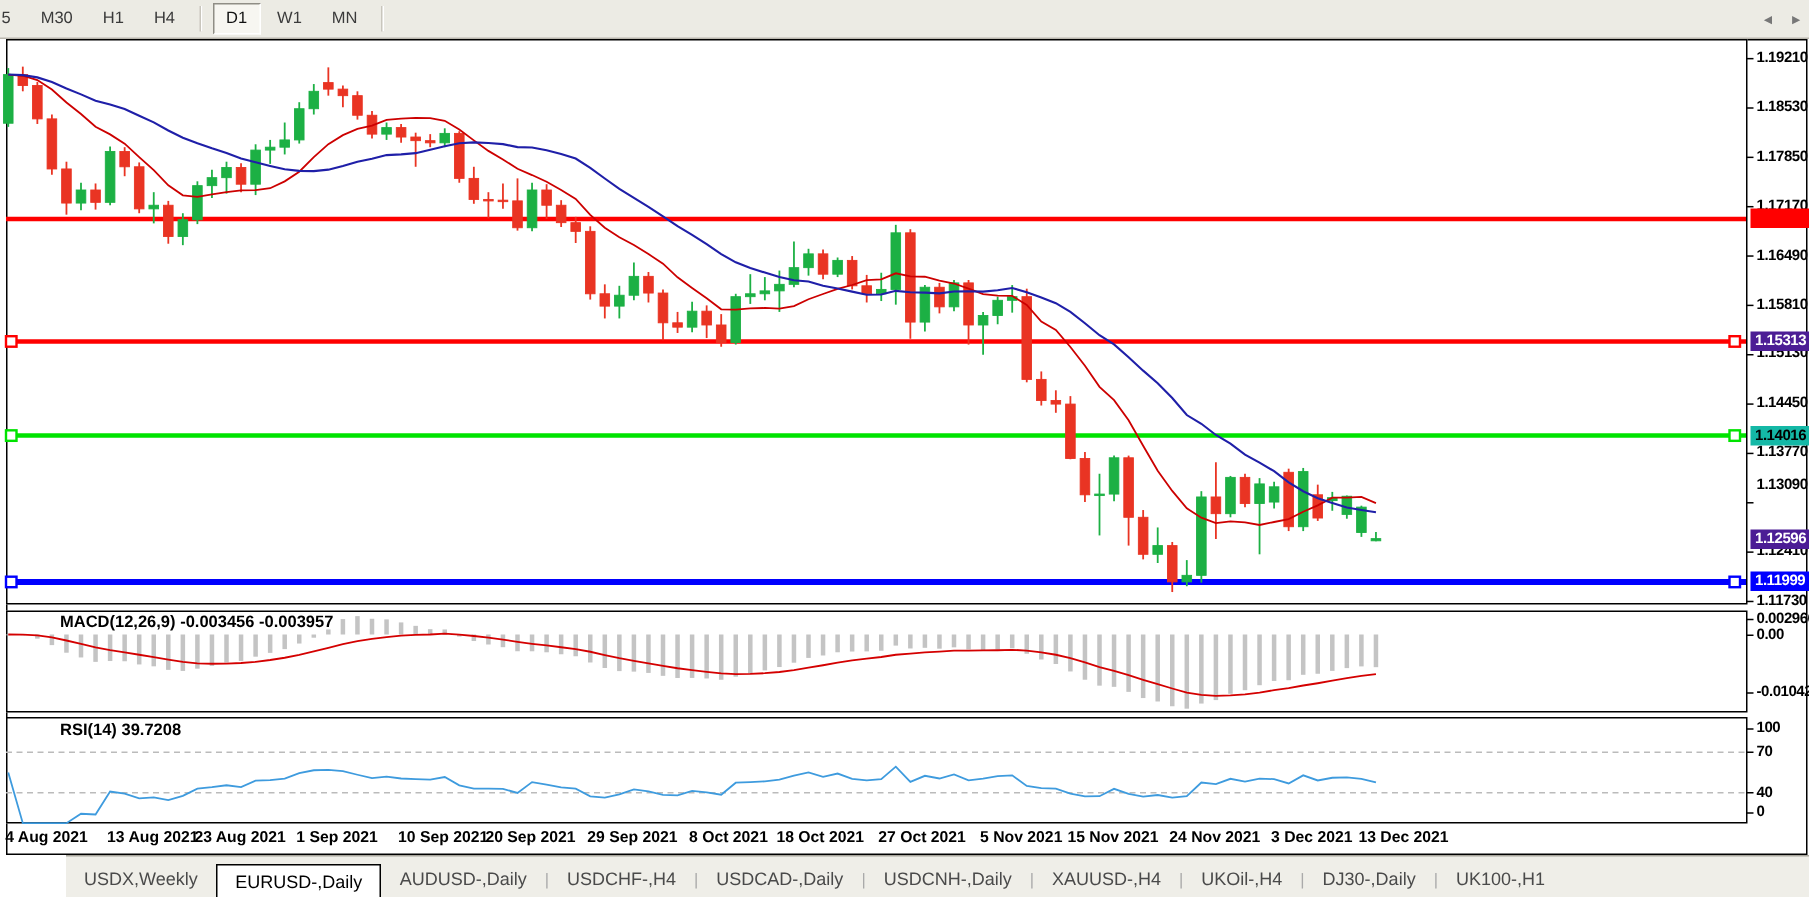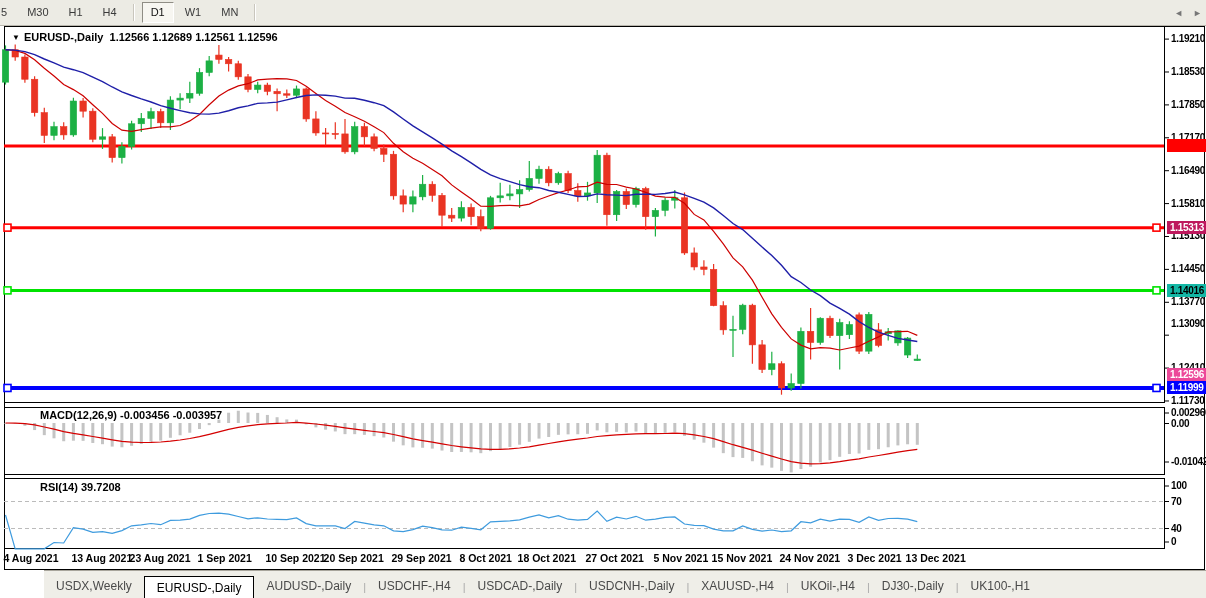--- a/index.html
+++ b/index.html
@@ -378,21 +378,20 @@
       <line x1="1164" y1="400.9823999999999" x2="1169" y2="400.9823999999999" stroke="#000" stroke-width="1"></line>
       <line x1="1164" y1="413" x2="1169" y2="413" stroke="#000" stroke-width="1"></line>
       <line x1="1164" y1="423.5" x2="1169" y2="423.5" stroke="#000" stroke-width="1"></line>
       <line x1="1164" y1="462" x2="1169" y2="462" stroke="#000" stroke-width="1"></line>
       <line x1="1164" y1="486" x2="1169" y2="486" stroke="#000" stroke-width="1"></line>
       <line x1="1164" y1="501.5" x2="1169" y2="501.5" stroke="#000" stroke-width="1"></line>
       <line x1="1164" y1="528.5" x2="1169" y2="528.5" stroke="#000" stroke-width="1"></line>
       <line x1="1164" y1="542" x2="1169" y2="542" stroke="#000" stroke-width="1"></line>
     </svg>
 
-  <div id="chart-title" class="ovl"><span class="dd">▼</span><span>EURUSD-,Daily</span>&nbsp;&nbsp;<span>1.12566 1.12689 1.12561 1.12596</span></div>
 
   <div class="ovl ind-label" style="left:12px;top:409px"><span>MACD(12,26,9)</span>&nbsp;<span>-0.003456 -0.003957</span></div>
 
   <div class="ovl ind-label" style="left:12px;top:481px"><span>RSI(14)</span>&nbsp;<span>39.7208</span></div>
 
   <div id="overlays">
       <div class="ovl axis-lbl" style="left: 1171px; top: 33.1px;">1.19210</div>
       <div class="ovl axis-lbl" style="left: 1171px; top: 65.9984px;">1.18530</div>
       <div class="ovl axis-lbl" style="left: 1171px; top: 98.8968px;">1.17850</div>
       <div class="ovl axis-lbl" style="left: 1171px; top: 131.795px;">1.17170</div>
@@ -405,24 +404,24 @@
       <div class="ovl axis-lbl" style="left: 1171px; top: 362.084px;">1.12410</div>
       <div class="ovl axis-lbl" style="left: 1171px; top: 394.982px;">1.11730</div>
       <div class="ovl axis-lbl" style="left: 1171px; top: 407px;">0.002966</div>
       <div class="ovl axis-lbl" style="left: 1171px; top: 417.5px;">0.00</div>
       <div class="ovl axis-lbl" style="left: 1171px; top: 456px;">-0.01042</div>
       <div class="ovl axis-lbl" style="left: 1171px; top: 480px;">100</div>
       <div class="ovl axis-lbl" style="left: 1171px; top: 495.5px;">70</div>
       <div class="ovl axis-lbl" style="left: 1171px; top: 522.5px;">40</div>
       <div class="ovl axis-lbl" style="left: 1171px; top: 536px;">0</div>
       <div class="badge" style="top: 139.471px; background: rgb(255, 0, 0); color: rgb(255, 255, 255); padding-left: 44px;">1.17001</div>
-      <div class="badge" style="top: 221.137px; background: #be185d; color: rgb(255, 255, 255);">1.15313</div>
+      <div class="badge" style="top: 221.137px; background: #4c1d95; color: rgb(255, 255, 255);">1.15313</div>
       <div class="badge" style="top: 283.886px; background: #14b8a6; color: rgb(0, 0, 0);">1.14016</div>
       <div class="badge" style="top: 381.468px; background: rgb(0, 0, 255); color: rgb(255, 255, 255);">1.11999</div>
-      <div class="badge" style="top: 352.585px; background: #ec4899; color: rgb(255, 255, 255); margin-top: 15px;">1.12596</div>
+      <div class="badge" style="top: 352.585px; background: #4c1d95; color: rgb(255, 255, 255);">1.12596</div>
       <div class="date-lbl" style="left: 3.5px;">4 Aug 2021</div>
       <div class="date-lbl" style="left: 71.4px;">13 Aug 2021</div>
       <div class="date-lbl" style="left: 129.6px;">23 Aug 2021</div>
       <div class="date-lbl" style="left: 197.5px;">1 Sep 2021</div>
       <div class="date-lbl" style="left: 265.4px;">10 Sep 2021</div>
       <div class="date-lbl" style="left: 323.6px;">20 Sep 2021</div>
       <div class="date-lbl" style="left: 391.5px;">29 Sep 2021</div>
       <div class="date-lbl" style="left: 459.4px;">8 Oct 2021</div>
       <div class="date-lbl" style="left: 517.6px;">18 Oct 2021</div>
       <div class="date-lbl" style="left: 585.5px; text-align: right;">27 Oct 2021</div>

